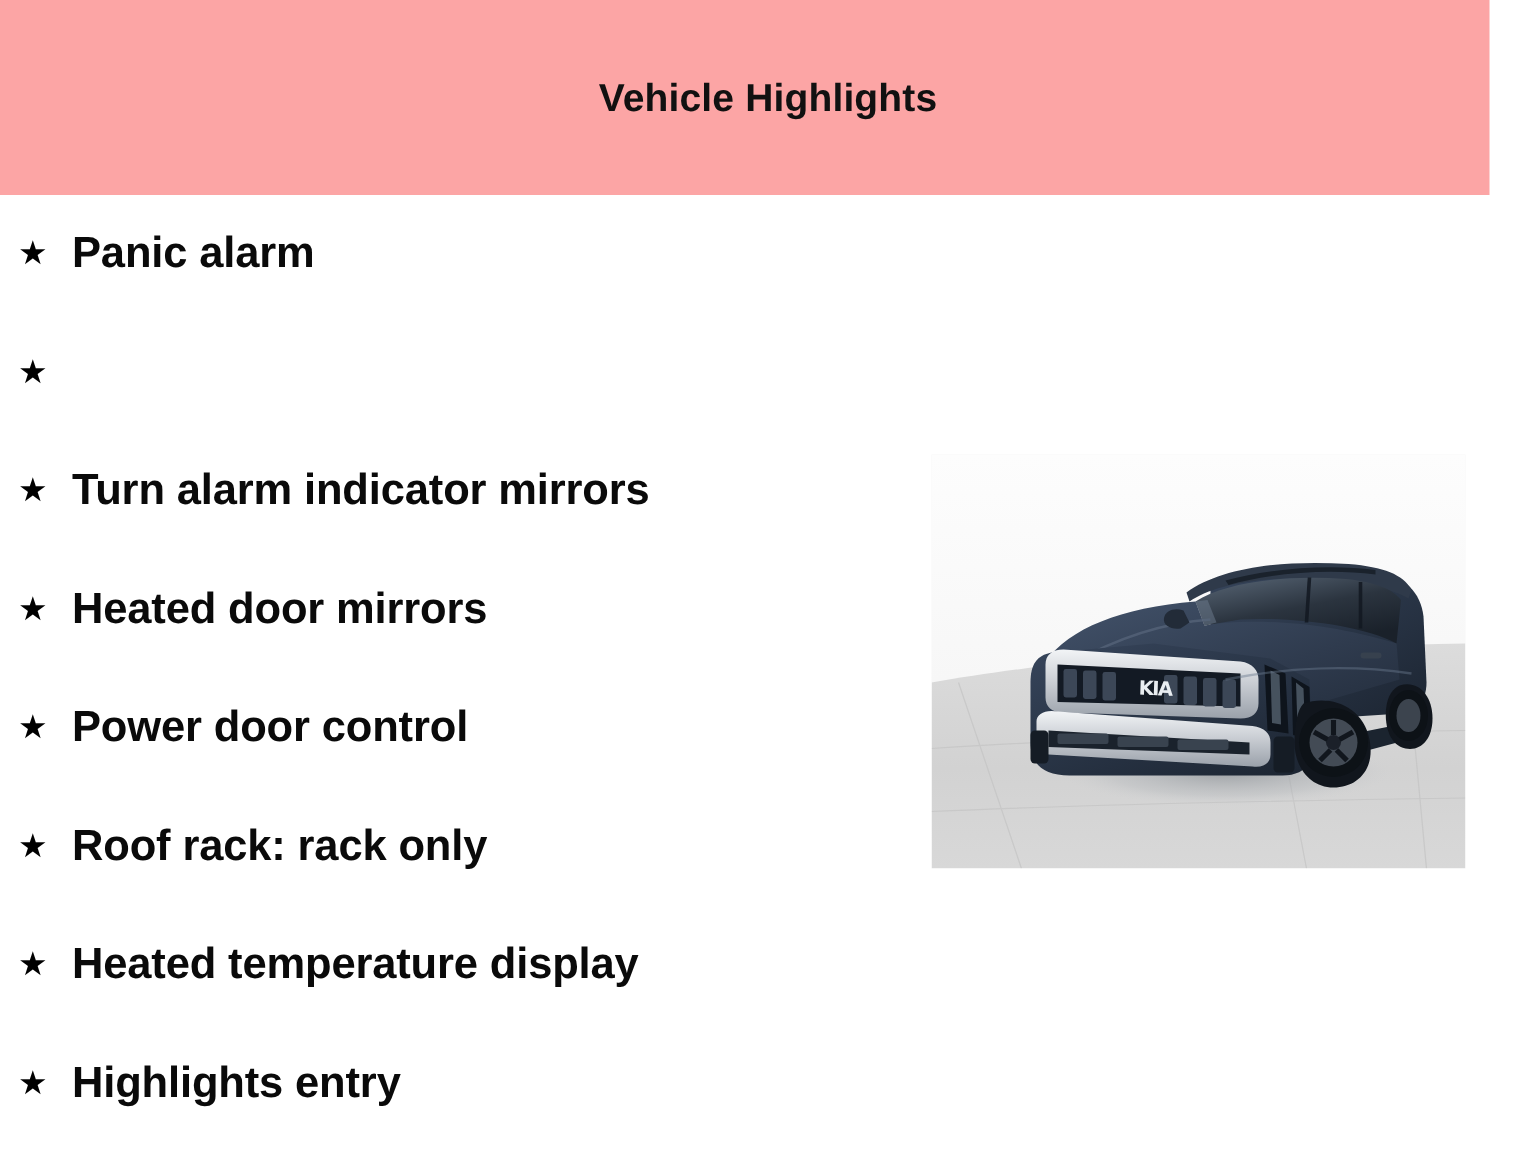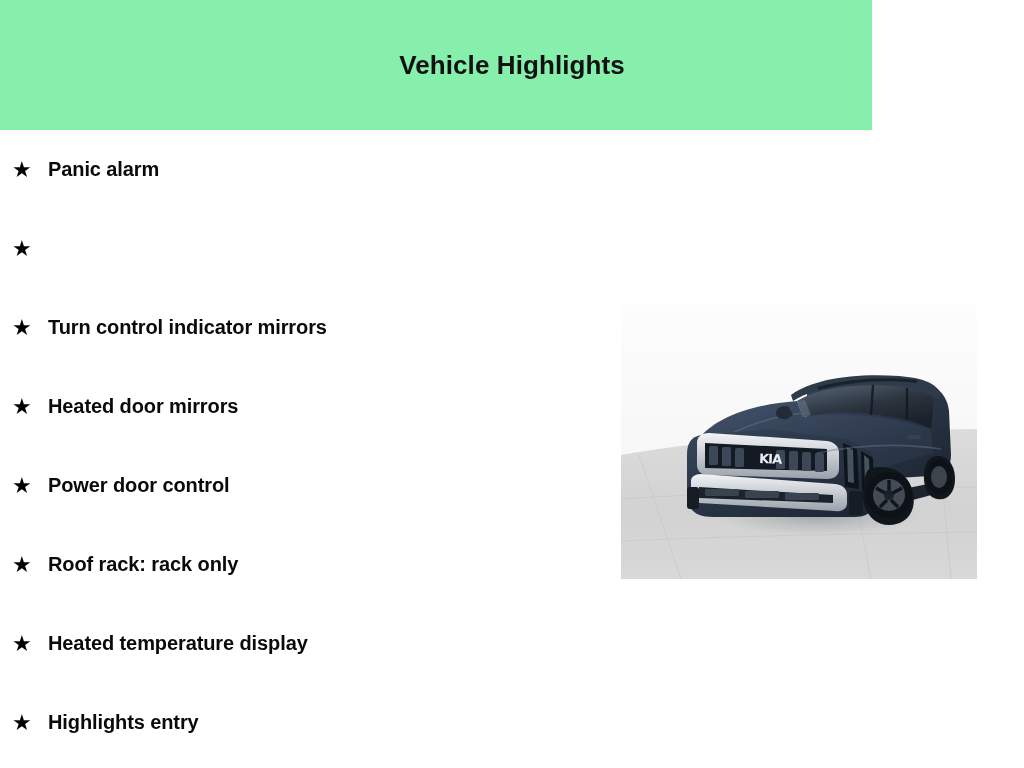--- a/index.html
+++ b/index.html
@@ -13,23 +13,23 @@
     font-family: "Liberation Sans", sans-serif;
     overflow: hidden;
     position: relative;
   }
 
   
   #header-band {
     position: absolute;
     left: 0;
     top: 0;
-    width: 872px;
+    width: 993px;
     height: 130px;
-    background: #86efac;
+    background: #fca5a5;
     box-sizing: border-box;
   }
   #header-title {
     position: absolute;
     left: 0;
     top: 0;
     width: 1024px;
     text-align: center;
     line-height: 130px;
     font-size: 26px;
@@ -62,21 +62,21 @@
     height: 28px;
     line-height: 28px;
     font-size: 22px;
     color: #000000;
     text-align: left;
     display: inline-block;
     margin-right: 14px;
     font-family: "DejaVu Sans", sans-serif;
   }
   .highlight-label {
-    font-size: 20px;
+    font-size: 29px;
     font-weight: bold;
     color: #0a0a0a;
     white-space: nowrap;
     letter-spacing: -0.1px;
   }
 
   
   #vehicle-photo {
     position: absolute;
     left: 621px;
@@ -98,21 +98,21 @@
 <ul id="highlights-list">
   <li class="highlight-item">
     <span class="bullet-star">★</span>
     <span class="highlight-label">Panic alarm</span>
   </li>
   <li class="highlight-item">
     <span class="bullet-star">★</span>
   </li>
   <li class="highlight-item">
     <span class="bullet-star">★</span>
-    <span class="highlight-label">Turn control indicator mirrors</span>
+    <span class="highlight-label">Turn alarm indicator mirrors</span>
   </li>
   <li class="highlight-item">
     <span class="bullet-star">★</span>
     <span class="highlight-label">Heated door mirrors</span>
   </li>
   <li class="highlight-item">
     <span class="bullet-star">★</span>
     <span class="highlight-label">Power door control</span>
   </li>
   <li class="highlight-item">

